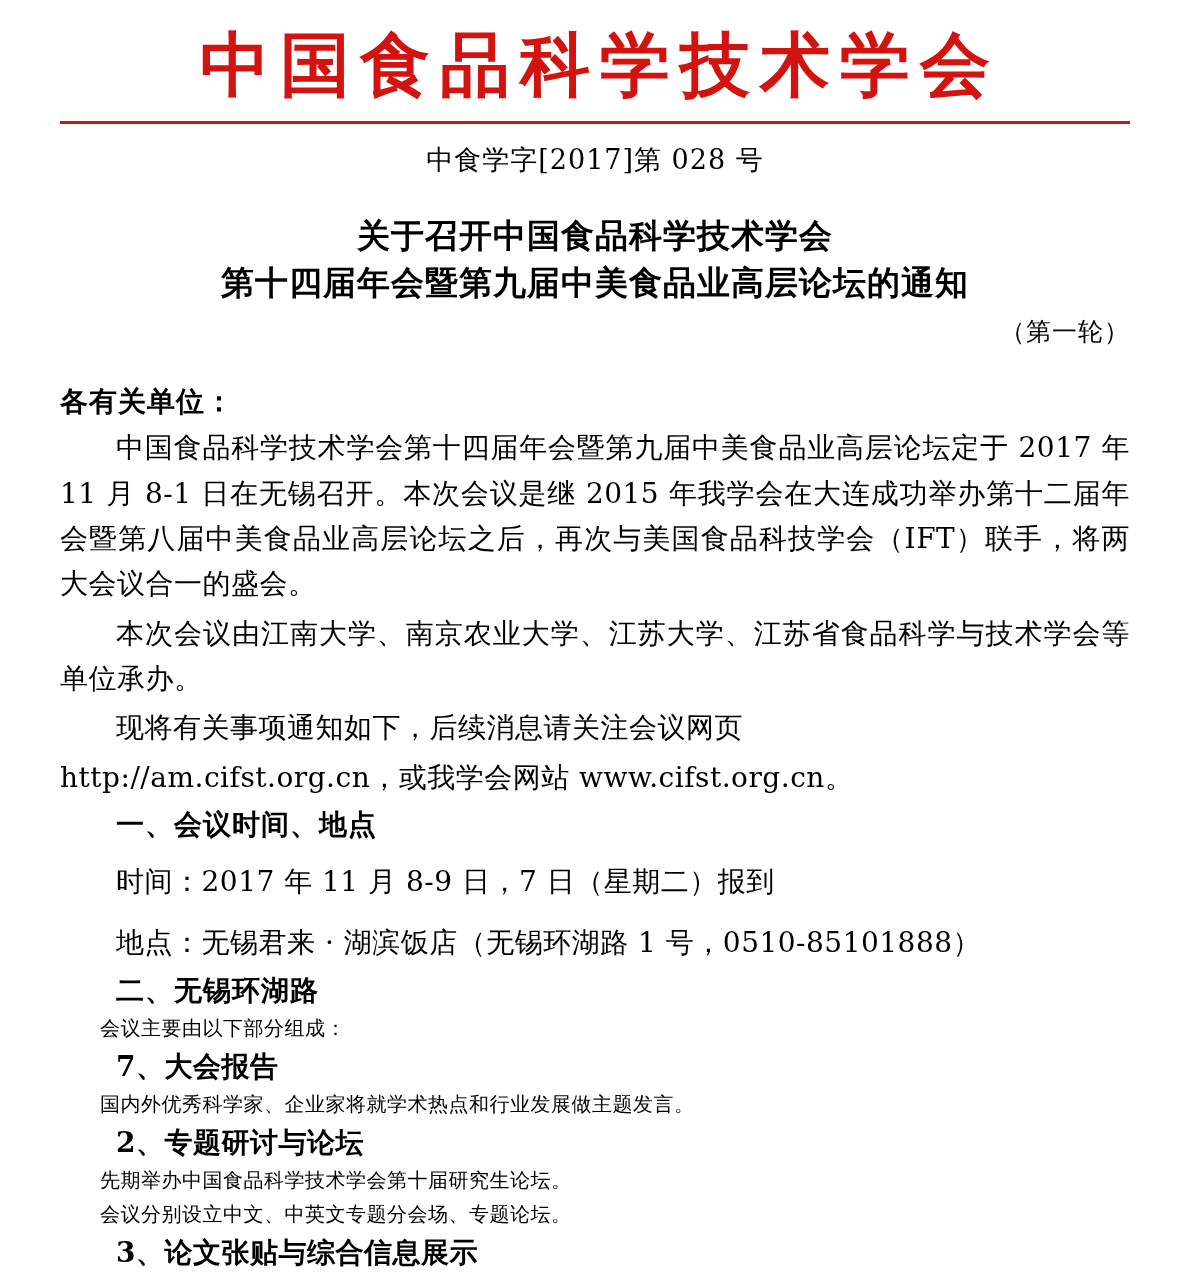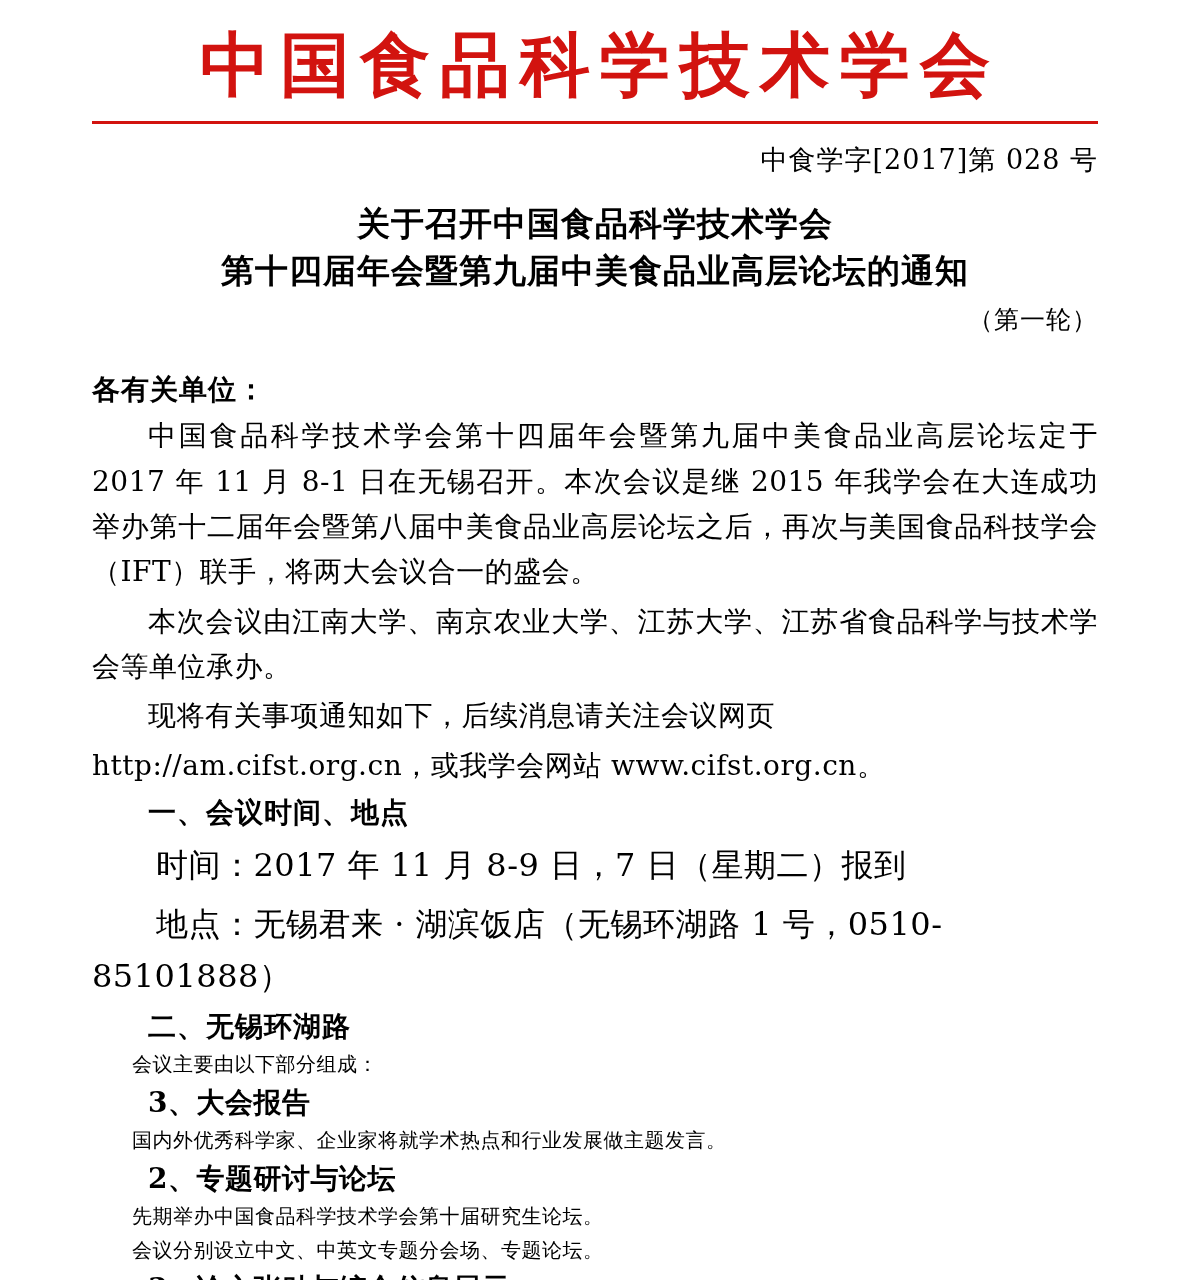--- a/index.html
+++ b/index.html
@@ -12,21 +12,21 @@
     height: 1280px;
     font-family: "DejaVu Serif", "Liberation Serif", serif;
     color: #000000;
     overflow: hidden;
   }
   .page {
     position: relative;
     width: 1190px;
     height: 1280px;
     box-sizing: border-box;
-    padding: 0 92px;
+    padding: 0 60px;
   }
 
   
   .letterhead {
     text-align: center;
     padding-top: 24px;
   }
   .letterhead-title {
     color: #d2130f;
     font-family: "DejaVu Serif", "Liberation Serif", serif;
@@ -39,33 +39,33 @@
   }
   .letterhead-rule {
     margin-top: 14px;
     height: 3px;
     background: #d2130f;
     width: 100%;
   }
 
   
   .doc-number {
-    text-align: right;
+    text-align: center;
     font-size: 27px;
     margin-top: 18px;
     letter-spacing: 1px;
   }
 
   
   .doc-title {
     text-align: center;
     font-weight: bold;
     font-size: 33px;
     line-height: 1.45;
-    margin-top: 22px;
+    margin-top: 34px;
     letter-spacing: 1px;
   }
   .doc-subtitle {
     text-align: right;
     font-size: 25px;
     margin-top: 8px;
     letter-spacing: 1px;
   }
 
   
@@ -95,23 +95,23 @@
     letter-spacing: 1px;
   }
   .sub-heading {
     font-weight: bold;
     font-size: 28px;
     margin-top: 4px;
     text-indent: 2em;
     letter-spacing: 0.5px;
   }
   .info-line {
-    font-size: 32px;
+    font-size: 28px;
     line-height: 1.6;
-    margin: 8px 0 0 0;
+    margin: 16px 0 0 0;
     text-indent: 2em;
     letter-spacing: 0.5px;
   }
   .plain-line {
     font-size: 20px;
     line-height: 1.6;
     margin: 2px 0 0 0;
     text-indent: 2em;
     letter-spacing: 0.5px;
   }
@@ -145,21 +145,21 @@
 
   <p class="body-para no-indent">http://am.cifst.org.cn，或我学会网站 www.cifst.org.cn。</p>
 
   <div class="section-heading">一、会议时间、地点</div>
   <p class="info-line">时间：2017 年 11 月 8-9 日，7 日（星期二）报到</p>
   <p class="info-line">地点：无锡君来 · 湖滨饭店（无锡环湖路 1 号，0510-85101888）</p>
 
   <div class="section-heading">二、无锡环湖路</div>
   <p class="plain-line">会议主要由以下部分组成：</p>
 
-  <div class="sub-heading">3、大会报告</div>
+  <div class="sub-heading">7、大会报告</div>
   <p class="plain-line">国内外优秀科学家、企业家将就学术热点和行业发展做主题发言。</p>
 
   <div class="sub-heading">2、专题研讨与论坛</div>
   <p class="plain-line">先期举办中国食品科学技术学会第十届研究生论坛。</p>
   <p class="plain-line">会议分别设立中文、中英文专题分会场、专题论坛。</p>
 
   <div class="sub-heading">3、论文张贴与综合信息展示</div>
 
 </div>
 

